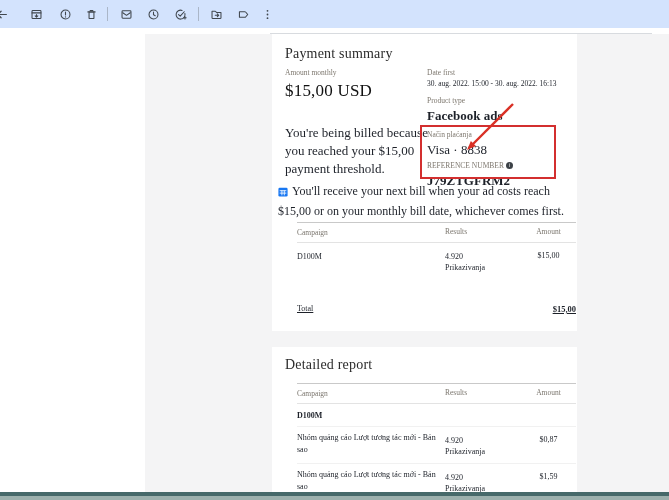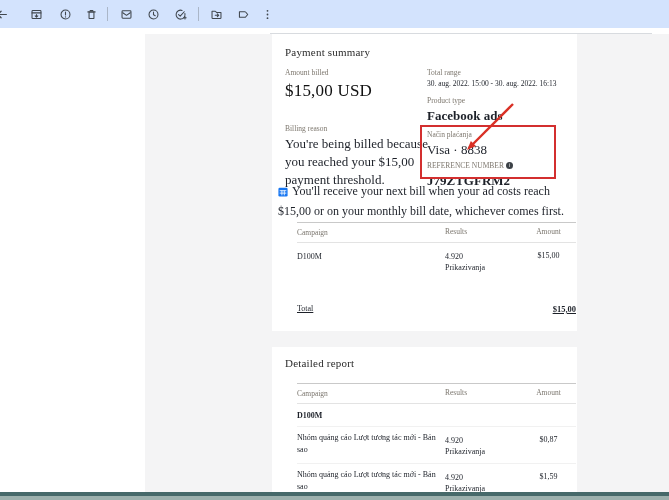--- a/index.html
+++ b/index.html
@@ -19,21 +19,21 @@
   .tb-sep { position:absolute; top:7px; width:1px; height:14px; background:#aab6c8; }
   
   .left-pane { position:absolute; left:0; top:28px; width:145px; height:464px; background:#ffffff; }
   .email-bg  { position:absolute; left:145px; top:28px; width:524px; height:464px; background:#f4f4f5; }
   .top-strip { position:absolute; left:145px; top:28px; width:524px; height:6px; background:#ffffff; }
   .top-divider { position:absolute; left:270px; top:33px; width:382px; height:1px; background:#d8dbdf; }
   
   .card { position:absolute; background:#ffffff; }
   .card1 { left:272px; top:34px; width:305px; height:297px; }
   .card2 { left:272px; top:347px; width:305px; height:145px; overflow:hidden; }
-  .card-title { position:absolute; left:13px; font-size:11px; color:#2b2b2b; letter-spacing:.2px; }
+  .card-title { position:absolute; left:13px; font-size:14px; color:#2b2b2b; letter-spacing:.2px; }
   .lbl { font-size:7.5px; color:#7d776e; line-height:1.45; }
   .val { font-size:13px; color:#1d2129; line-height:1.4; }
   .val-b { font-weight:bold; }
   .block { position:absolute; }
   .big-amount { font-size:17px; font-weight:normal; color:#111; letter-spacing:.2px; margin-top:2px; }
   .nowrap { white-space:nowrap; }
   
   .red-box {
     position:absolute; left:148px; top:91px; width:136px; height:54px;
     border:2px solid #d32f2f; pointer-events:none;
@@ -140,36 +140,35 @@
 
   <div class="left-pane"></div>
   <div class="email-bg"></div>
   <div class="top-strip"></div>
   <div class="top-divider"></div>
 
   <div class="card card1">
     <div class="card-title" style="top:12px">Payment summary</div>
 
     <div class="block" style="left:13px; top:34px; width:140px">
-      <div class="lbl">Amount billed</div>
+      <div class="lbl">Amount monthly</div>
       <div class="big-amount">$15,00 USD</div>
     </div>
 
     <div class="block" style="left:155px; top:34px; width:142px">
-      <div class="lbl">Total range</div>
+      <div class="lbl">Date first</div>
       <div class="val nowrap" style="font-size:7.5px">30. aug. 2022. 15:00 - 30. aug. 2022. 16:13</div>
     </div>
 
     <div class="block" style="left:155px; top:62px; width:142px">
       <div class="lbl">Product type</div>
       <div class="val val-b">Facebook ads</div>
     </div>
 
     <div class="block" style="left:13px; top:90px; width:150px">
-      <div class="lbl">Billing reason</div>
       <div class="val">You're being billed because you reached your $15,00 payment threshold.</div>
     </div>
 
     <div class="block" style="left:155px; top:96px; width:125px">
       <div class="lbl">Način plaćanja</div>
       <div class="val">Visa · 8838</div>
       <div class="lbl" style="margin-top:2px"><span>REFERENCE NUMBER</span><span class="info-dot">i</span></div>
       <div class="val val-b">J79ZTGFRM2</div>
     </div>
 

